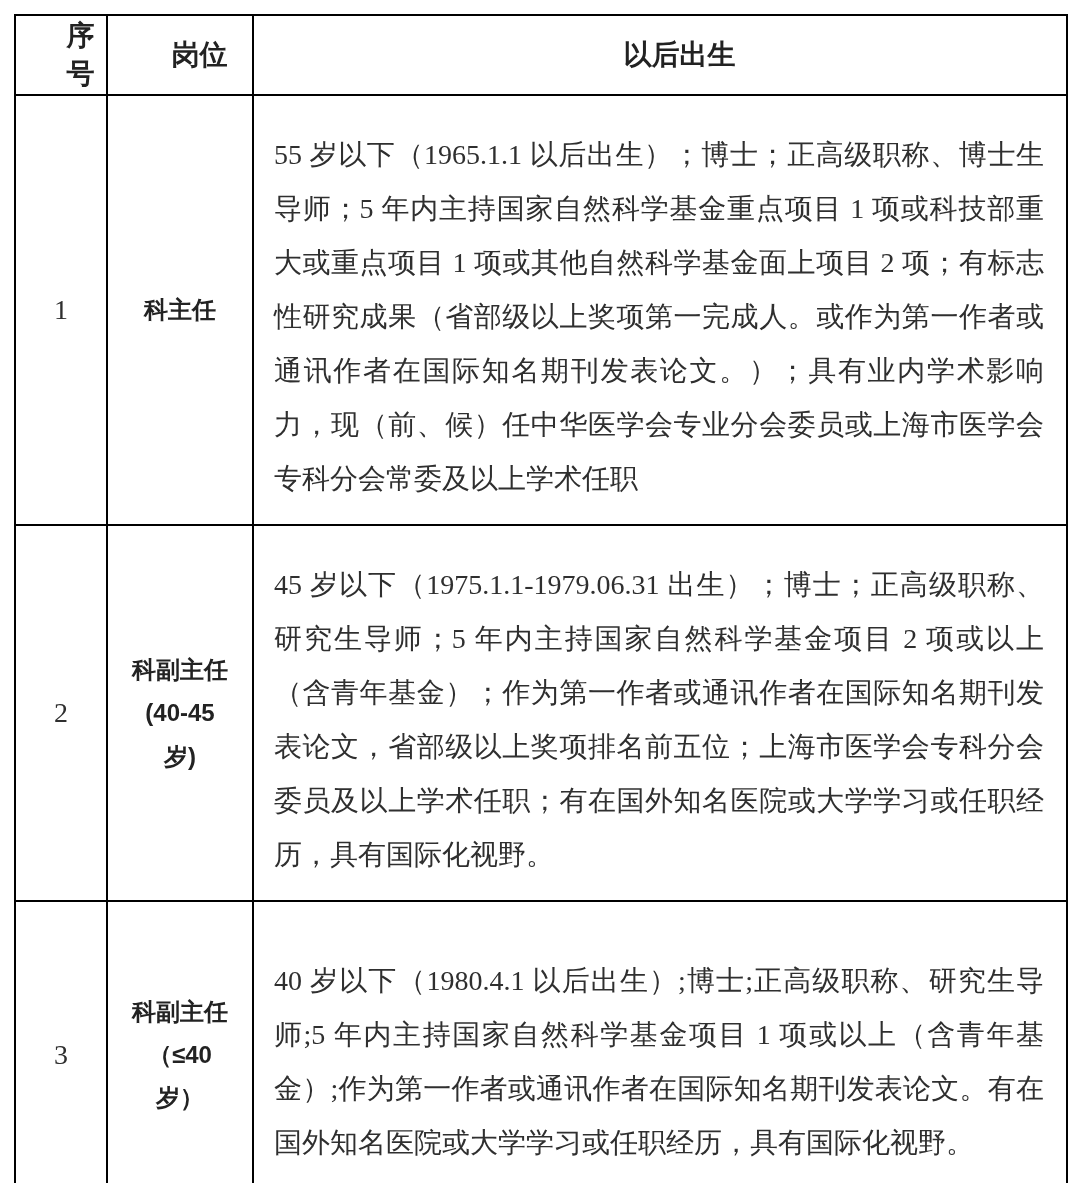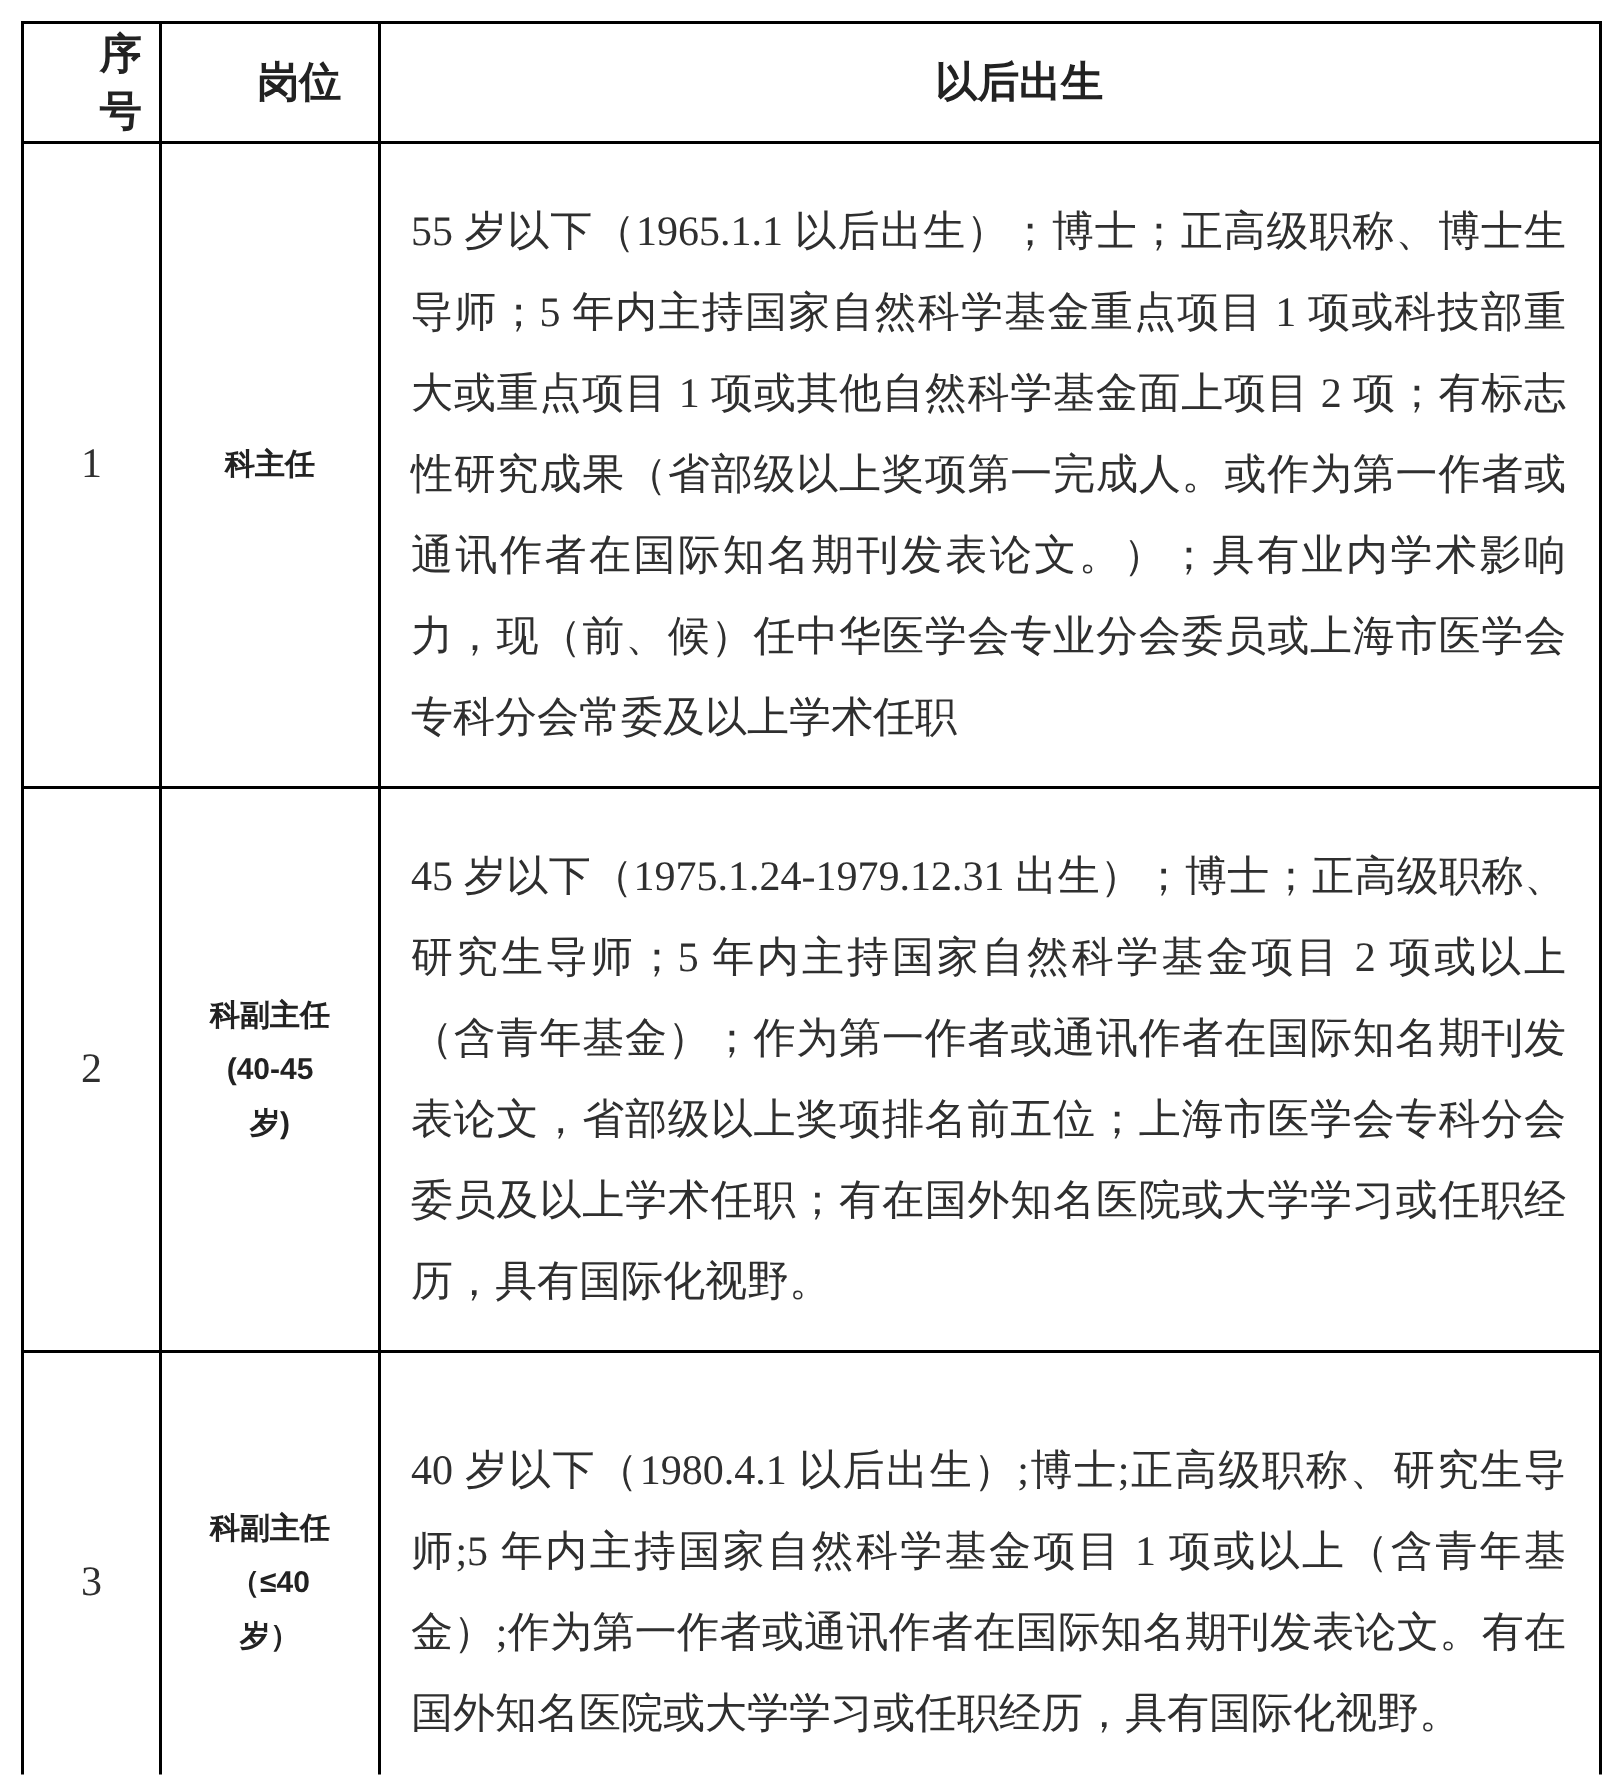--- a/index.html
+++ b/index.html
@@ -50,21 +50,21 @@
 
   td.cell-no {
     text-align: center;
     font-size: 28px;
     font-weight: 400;
     color: #2f2f2f;
   }
   td.cell-pos {
     font-family: "Liberation Sans", "DejaVu Sans", sans-serif;
     text-align: center;
-    font-size: 20px;
+    font-size: 24px;
     font-weight: 700;
     line-height: 1.8;
     white-space: pre-line;
     color: #222222;
     padding: 0 4px;
   }
   td.cell-req {
     font-size: 28px;
     line-height: 54px;
     text-align: justify;
@@ -92,21 +92,21 @@
     <tr class="row-1">
       <td class="cell-no">1</td>
       <td class="cell-pos">科主任</td>
       <td class="cell-req">55 岁以下（1965.1.1 以后出生）；博士；正高级职称、博士生导师；5 年内主持国家自然科学基金重点项目 1 项或科技部重大或重点项目 1 项或其他自然科学基金面上项目 2 项；有标志性研究成果（省部级以上奖项第一完成人。或作为第一作者或通讯作者在国际知名期刊发表论文。）；具有业内学术影响力，现（前、候）任中华医学会专业分会委员或上海市医学会专科分会常委及以上学术任职</td>
     </tr>
     <tr class="row-2">
       <td class="cell-no">2</td>
       <td class="cell-pos">科副主任
 (40-45
 岁)</td>
-      <td class="cell-req">45 岁以下（1975.1.24-1979.12.31 出生）；博士；正高级职称、研究生导师；5 年内主持国家自然科学基金项目 2 项或以上（含青年基金）；作为第一作者或通讯作者在国际知名期刊发表论文，省部级以上奖项排名前五位；上海市医学会专科分会委员及以上学术任职；有在国外知名医院或大学学习或任职经历，具有国际化视野。</td>
+      <td class="cell-req">45 岁以下（1975.1.1-1979.06.31 出生）；博士；正高级职称、研究生导师；5 年内主持国家自然科学基金项目 2 项或以上（含青年基金）；作为第一作者或通讯作者在国际知名期刊发表论文，省部级以上奖项排名前五位；上海市医学会专科分会委员及以上学术任职；有在国外知名医院或大学学习或任职经历，具有国际化视野。</td>
     </tr>
     <tr class="row-3">
       <td class="cell-no">3</td>
       <td class="cell-pos">科副主任
 （≤40
 岁）</td>
       <td class="cell-req">40 岁以下（1980.4.1 以后出生）;博士;正高级职称、研究生导师;5 年内主持国家自然科学基金项目 1 项或以上（含青年基金）;作为第一作者或通讯作者在国际知名期刊发表论文。有在国外知名医院或大学学习或任职经历，具有国际化视野。</td>
     </tr>
   </tbody>
 </table>

